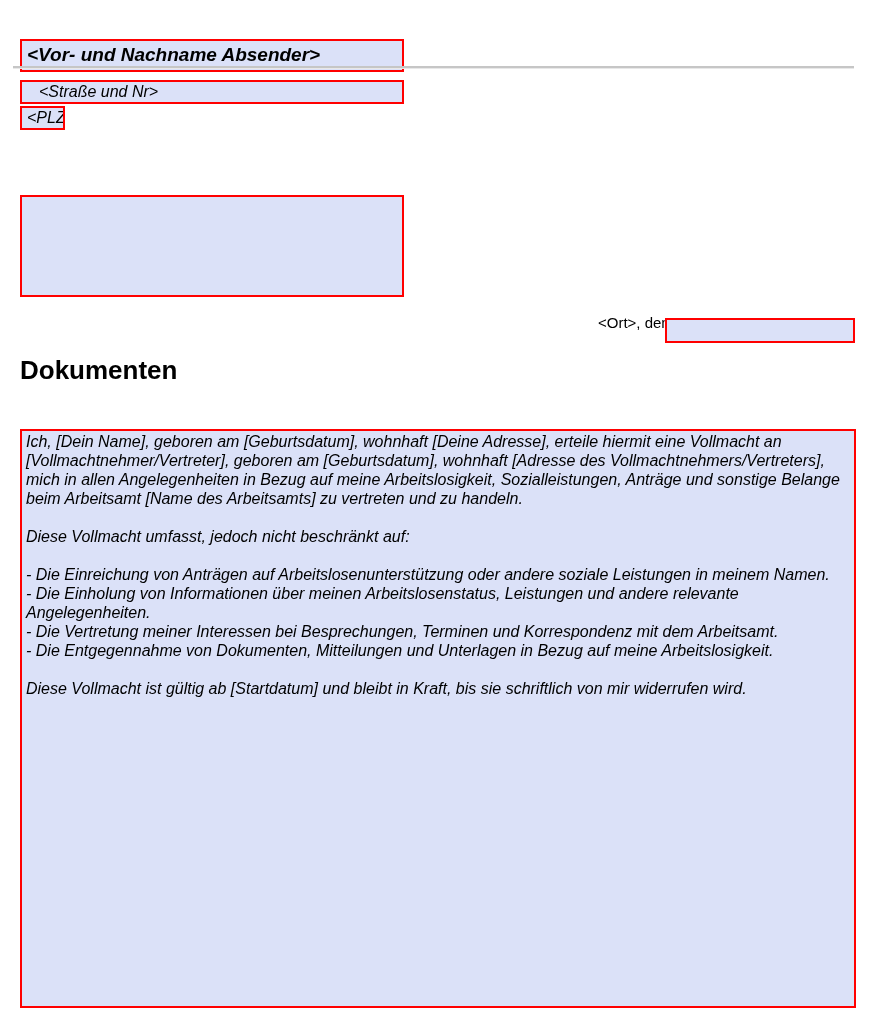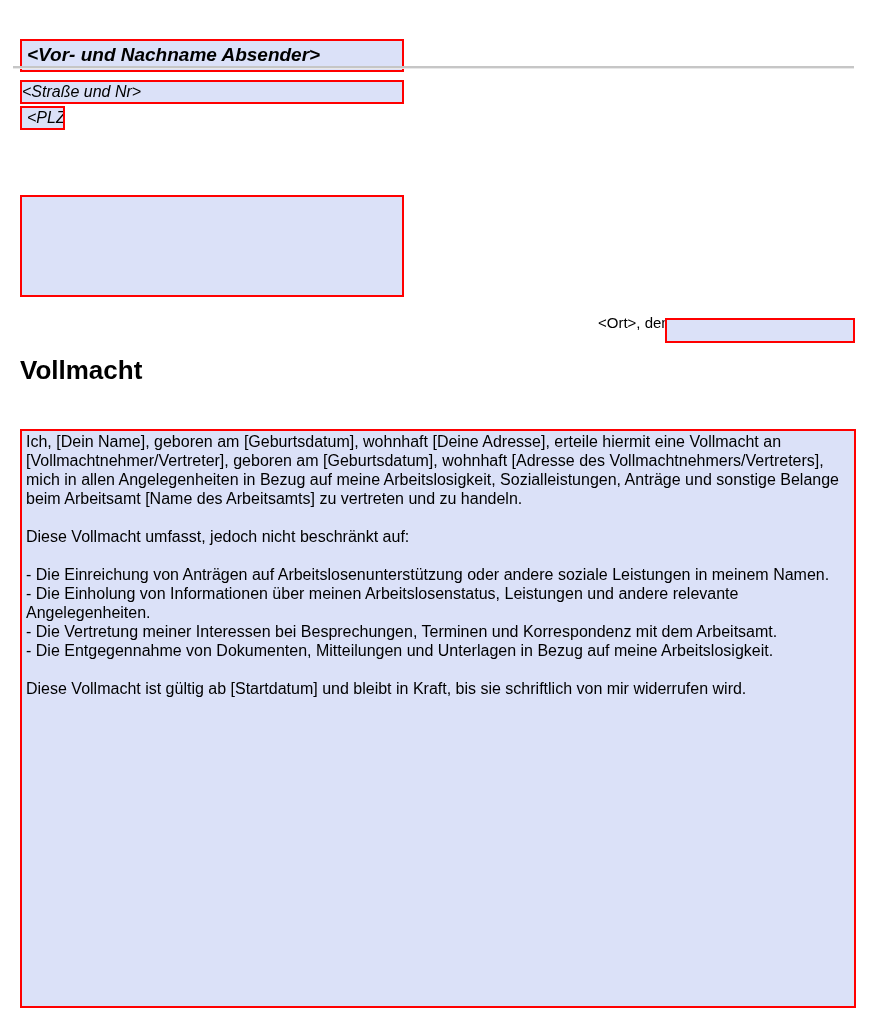--- a/index.html
+++ b/index.html
@@ -32,21 +32,21 @@
   }
   #header-divider {
     position: absolute;
     left: 13px; top: 66px; width: 841px; height: 2px;
     background: #c6c6c6;
     border-bottom: 1px solid #e8e8e8;
   }
   #f-street {
     left: 20px; top: 72px; width: 384px; height: 24px;
     font-style: italic; font-size: 16px; line-height: 20px;
-    padding-left: 0;
+    padding-left: 17px;
   }
   #f-zip {
     left: 20px; top: 98px; width: 45px; height: 24px;
     font-style: italic; font-size: 16px; line-height: 20px;
     padding-left: 5px;
   }
   #f-city {
     left: 90px; top: 98px; width: 314px; height: 24px;
     font-style: italic; font-size: 16px; line-height: 20px;
     padding-left: 5px;
@@ -67,20 +67,21 @@
   #doc-title {
     position: absolute;
     left: 20px; top: 355px;
     font-size: 26px; font-weight: bold; line-height: 30px;
   }
   #f-body {
     left: 20px; top: 421px; width: 836px; height: 579px;
     font-size: 16px; line-height: 19px;
     padding: 1px 4px;
     white-space: pre-wrap;
+    font-style: italic;
   }
 </style>
 </head>
 <body>
 
 <div class="page">
 
   <div class="field" id="f-sender-name">&lt;Vor- und Nachname Absender&gt;</div>
 
   <div id="header-divider"></div>
@@ -89,21 +90,21 @@
 
   <div class="field" id="f-zip">&lt;PLZ&gt;</div>
 
 
   <div class="field" id="f-recipient"></div>
 
   <span id="date-label">&lt;Ort&gt;, den</span>
 
   <div class="field" id="f-date"></div>
 
-  <div id="doc-title">Vollmacht</div>
+  <div id="doc-title">Dokumenten</div>
 
   <div class="field" id="f-body">Ich, [Dein Name], geboren am [Geburtsdatum], wohnhaft [Deine Adresse], erteile hiermit eine Vollmacht an [Vollmachtnehmer/Vertreter], geboren am [Geburtsdatum], wohnhaft [Adresse des Vollmachtnehmers/Vertreters], mich in allen Angelegenheiten in Bezug auf meine Arbeitslosigkeit, Sozialleistungen, Anträge und sonstige Belange beim Arbeitsamt [Name des Arbeitsamts] zu vertreten und zu handeln.
 
 Diese Vollmacht umfasst, jedoch nicht beschränkt auf:
 
 - Die Einreichung von Anträgen auf Arbeitslosenunterstützung oder andere soziale Leistungen in meinem Namen.
 - Die Einholung von Informationen über meinen Arbeitslosenstatus, Leistungen und andere relevante Angelegenheiten.
 - Die Vertretung meiner Interessen bei Besprechungen, Terminen und Korrespondenz mit dem Arbeitsamt.
 - Die Entgegennahme von Dokumenten, Mitteilungen und Unterlagen in Bezug auf meine Arbeitslosigkeit.
 

